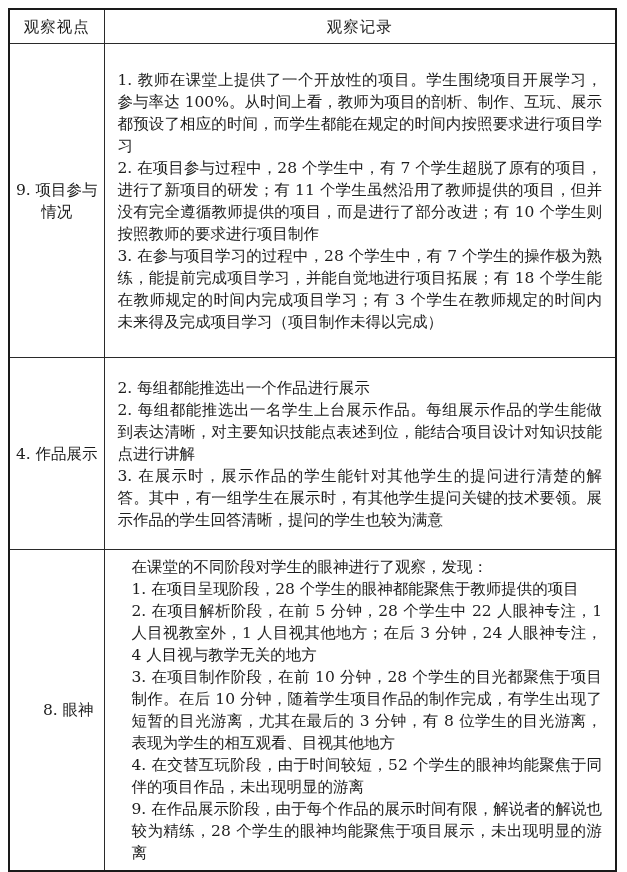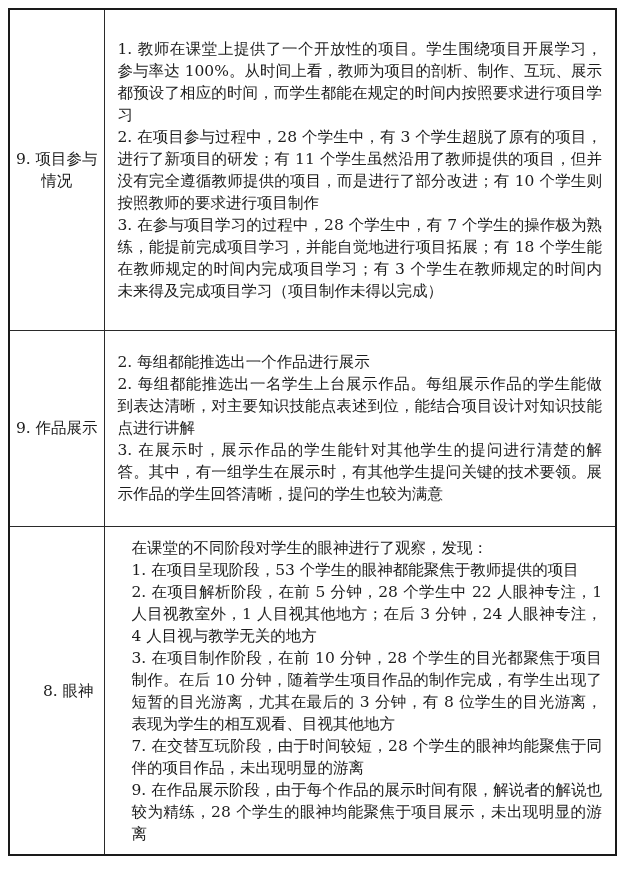--- a/index.html
+++ b/index.html
@@ -72,52 +72,56 @@
 </head>
 <body>
 
 <div class="doc-wrap">
   <table class="obs-table">
     <colgroup>
       <col style="width:95px">
       <col>
     </colgroup>
     <tbody>
+        <tr>
+      <th class="hdr">观察视点</th>
+      <th class="hdr">观察记录</th>
+    </tr>
 
     <tr class="row-participation">
       <td class="viewpoint-cell">
         <div>9. 项目参与</div>
         <div>情况</div>
       </td>
       <td class="record-cell">
         <p>1. 教师在课堂上提供了一个开放性的项目。学生围绕项目开展学习，参与率达 100%。从时间上看，教师为项目的剖析、制作、互玩、展示都预设了相应的时间，而学生都能在规定的时间内按照要求进行项目学习</p>
-        <p>2. 在项目参与过程中，28 个学生中，有 3 个学生超脱了原有的项目，进行了新项目的研发；有 11 个学生虽然沿用了教师提供的项目，但并没有完全遵循教师提供的项目，而是进行了部分改进；有 10 个学生则按照教师的要求进行项目制作</p>
+        <p>2. 在项目参与过程中，28 个学生中，有 7 个学生超脱了原有的项目，进行了新项目的研发；有 11 个学生虽然沿用了教师提供的项目，但并没有完全遵循教师提供的项目，而是进行了部分改进；有 10 个学生则按照教师的要求进行项目制作</p>
         <p>3. 在参与项目学习的过程中，28 个学生中，有 7 个学生的操作极为熟练，能提前完成项目学习，并能自觉地进行项目拓展；有 18 个学生能在教师规定的时间内完成项目学习；有 3 个学生在教师规定的时间内未来得及完成项目学习（项目制作未得以完成）</p>
       </td>
     </tr>
 
     <tr class="row-show">
       <td class="viewpoint-cell">
-        <div>9. 作品展示</div>
+        <div>4. 作品展示</div>
       </td>
       <td class="record-cell">
         <p>2. 每组都能推选出一个作品进行展示</p>
         <p>2. 每组都能推选出一名学生上台展示作品。每组展示作品的学生能做到表达清晰，对主要知识技能点表述到位，能结合项目设计对知识技能点进行讲解</p>
         <p>3. 在展示时，展示作品的学生能针对其他学生的提问进行清楚的解答。其中，有一组学生在展示时，有其他学生提问关键的技术要领。展示作品的学生回答清晰，提问的学生也较为满意</p>
       </td>
     </tr>
 
     <tr class="row-eyes">
       <td class="viewpoint-cell">
         <div>8. 眼神</div>
       </td>
       <td class="record-cell">
         <p>在课堂的不同阶段对学生的眼神进行了观察，发现：</p>
-        <p>1. 在项目呈现阶段，53 个学生的眼神都能聚焦于教师提供的项目</p>
+        <p>1. 在项目呈现阶段，28 个学生的眼神都能聚焦于教师提供的项目</p>
         <p>2. 在项目解析阶段，在前 5 分钟，28 个学生中 22 人眼神专注，1 人目视教室外，1 人目视其他地方；在后 3 分钟，24 人眼神专注，4 人目视与教学无关的地方</p>
         <p>3. 在项目制作阶段，在前 10 分钟，28 个学生的目光都聚焦于项目制作。在后 10 分钟，随着学生项目作品的制作完成，有学生出现了短暂的目光游离，尤其在最后的 3 分钟，有 8 位学生的目光游离，表现为学生的相互观看、目视其他地方</p>
-        <p>7. 在交替互玩阶段，由于时间较短，28 个学生的眼神均能聚焦于同伴的项目作品，未出现明显的游离</p>
+        <p>4. 在交替互玩阶段，由于时间较短，52 个学生的眼神均能聚焦于同伴的项目作品，未出现明显的游离</p>
         <p>9. 在作品展示阶段，由于每个作品的展示时间有限，解说者的解说也较为精练，28 个学生的眼神均能聚焦于项目展示，未出现明显的游离</p>
       </td>
     </tr>
   </tbody>
     </table>
 </div>
 
 </body></html>

